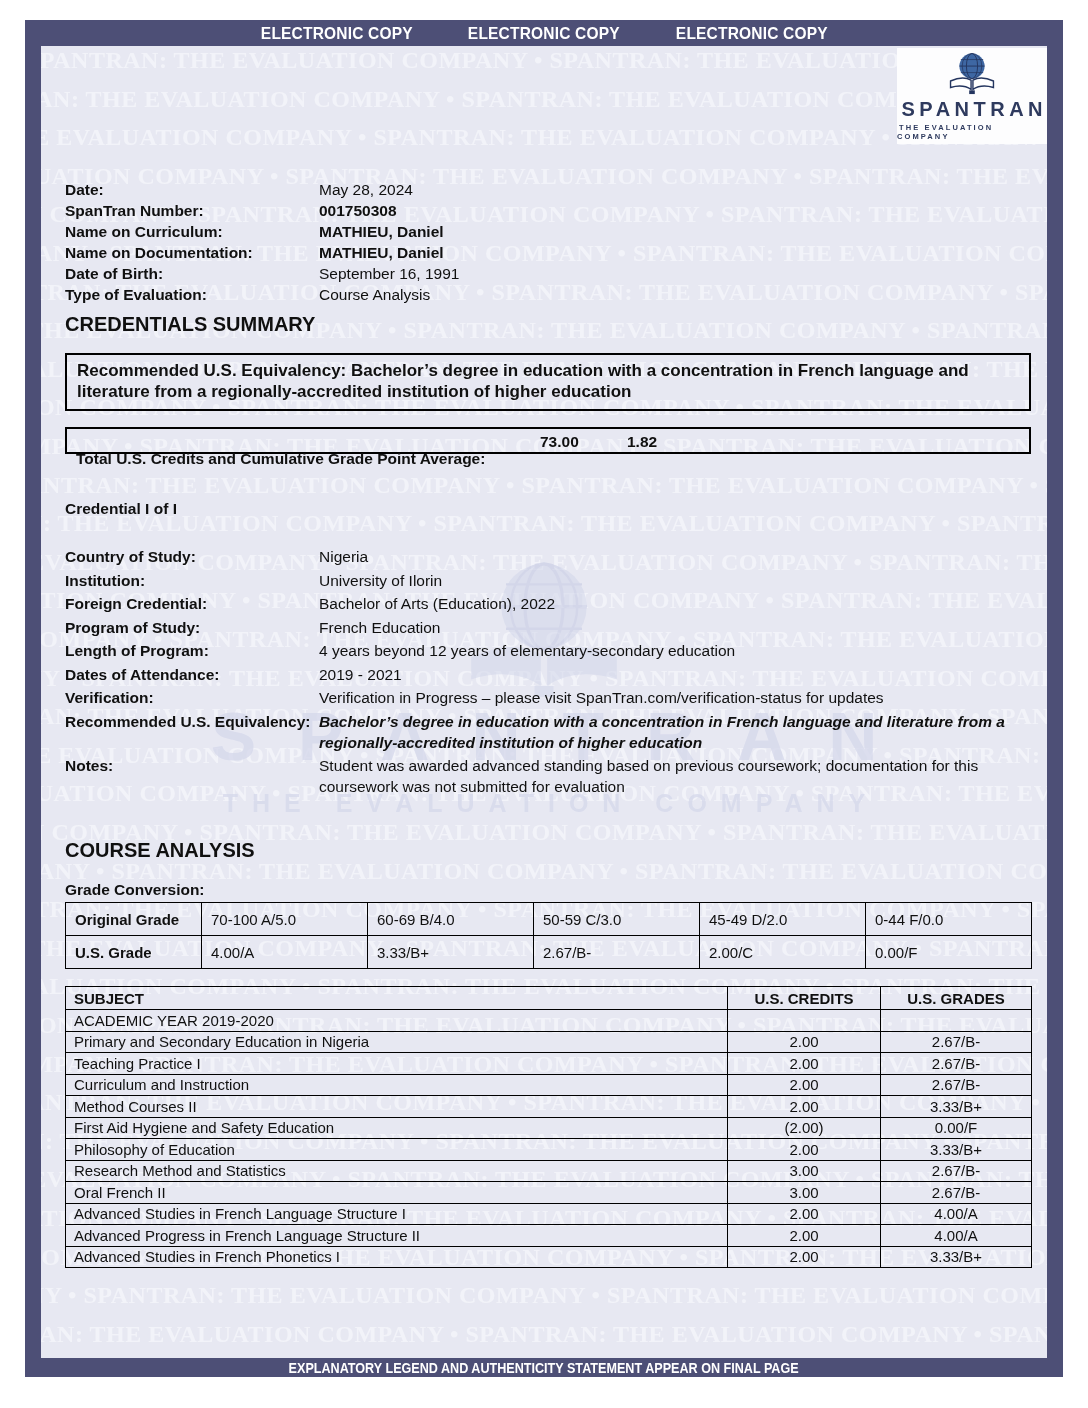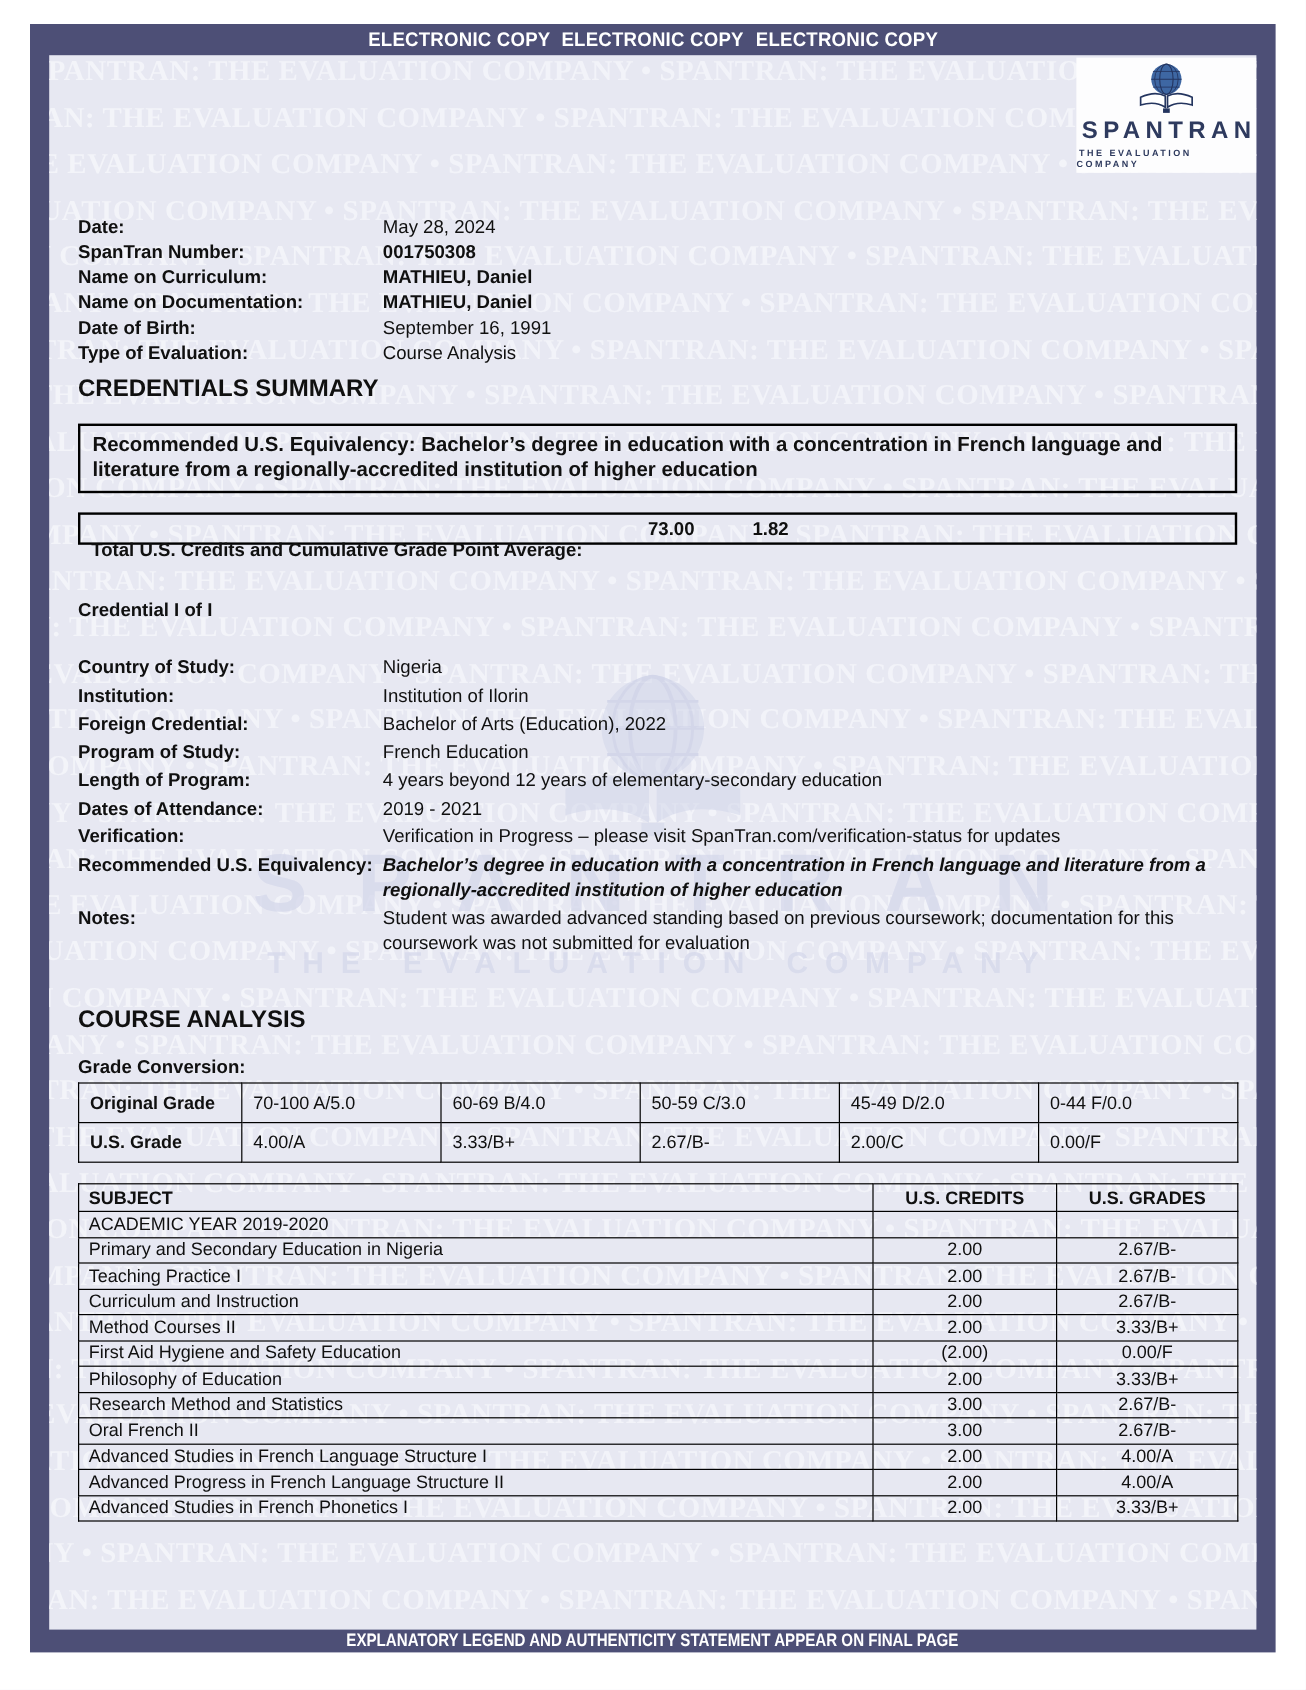--- a/index.html
+++ b/index.html
@@ -2,21 +2,21 @@
 <html><head>
 <meta charset="utf-8">
 <style>
   * { margin:0; padding:0; box-sizing:border-box; }
   html,body { width:1088px; height:1408px; background:#ffffff; font-family:"Liberation Sans", sans-serif; }
   body { position:relative; overflow:hidden; }
 
   .page-frame { position:absolute; left:25px; top:20px; width:1038px; height:1357px; background:#4d4f76; }
 
   .top-band { position:absolute; left:0; top:0; width:100%; height:26px;
-    display:flex; justify-content:center; align-items:center; 
+    display:flex; justify-content:center; align-items:center; gap:46px;
     color:#ffffff; font-weight:bold; font-size:16.5px; letter-spacing:0.2px; }
   .top-band span{ display:inline-block; transform:scaleX(0.94); white-space:nowrap; }
 
   .bottom-band { position:absolute; left:0; bottom:0; width:100%; height:19px;
     display:flex; justify-content:center; align-items:center;
     color:#ffffff; font-weight:bold; font-size:15px; }
   .bottom-band span{ display:inline-block; transform:scaleX(0.84); white-space:nowrap; }
 
   .inner { position:absolute; left:16px; top:26px; width:1006px; height:1312px;
     background:#e7e8f2; overflow:hidden; }
@@ -209,21 +209,21 @@
 
       <div class="credential-heading">Credential I of I</div>
 
       <div class="cred-fields" id="cred-fields">
           <div class="cf-row">
             <span class="cf-label">Country of Study:</span>
             <span class="cf-value">Nigeria</span>
           </div>
           <div class="cf-row">
             <span class="cf-label">Institution:</span>
-            <span class="cf-value">Institution of Ilorin</span>
+            <span class="cf-value">University of Ilorin</span>
           </div>
           <div class="cf-row">
             <span class="cf-label">Foreign Credential:</span>
             <span class="cf-value">Bachelor of Arts (Education), 2022</span>
           </div>
           <div class="cf-row">
             <span class="cf-label">Program of Study:</span>
             <span class="cf-value">French Education</span>
           </div>
           <div class="cf-row">

